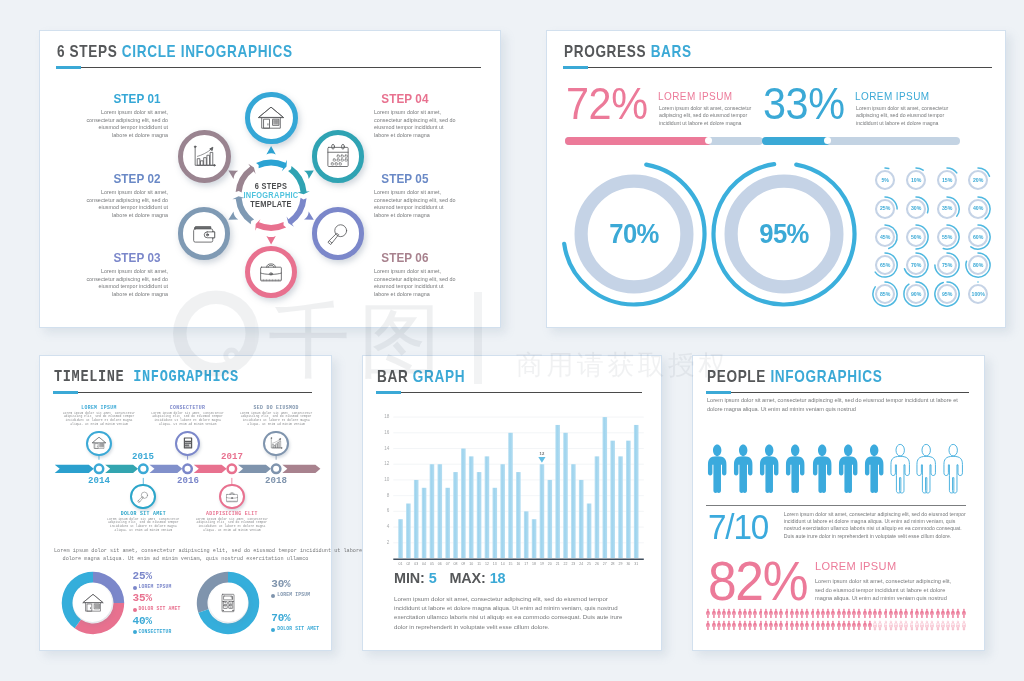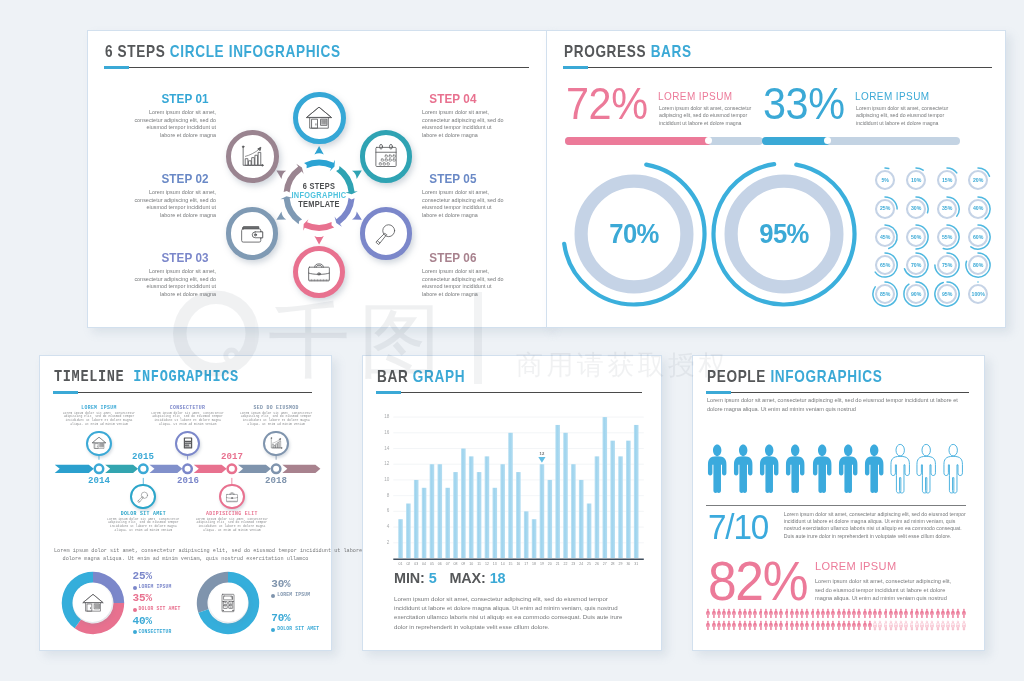--- a/index.html
+++ b/index.html
@@ -1,18 +1,18 @@
 <!DOCTYPE html>
 <html><head>
 <meta charset="utf-8">
 <style>
   html,body{margin:0;padding:0;}
   body{width:1024px;height:681px;background:#eef2f6;font-family:"Liberation Sans",sans-serif;overflow:hidden;position:relative;}
   .panel{position:absolute;background:#fff;border:1px solid #d2e0ee;box-shadow:5px 5px 9px rgba(120,145,170,0.16);box-sizing:border-box;}
-  #p1{left:39px;top:30px;width:462px;height:298px;margin-left:48px;}
+  #p1{left:39px;top:30px;width:462px;height:298px;}
   #p2{left:546px;top:30px;width:460px;height:298px;}
   #p3{left:39px;top:355px;width:293px;height:296px;font-family:Liberation Mono, monospace;}
   #p4{left:362px;top:355px;width:300px;height:296px;}
   #p5{left:692px;top:355px;width:293px;height:296px;}
 
   
   .hd{position:absolute;white-space:nowrap;font-weight:bold;letter-spacing:.8px;
       transform:scaleX(0.8);transform-origin:left center;}
   .hd .a{color:#555759;}
   .hd .b{color:#3BA9D6;}

